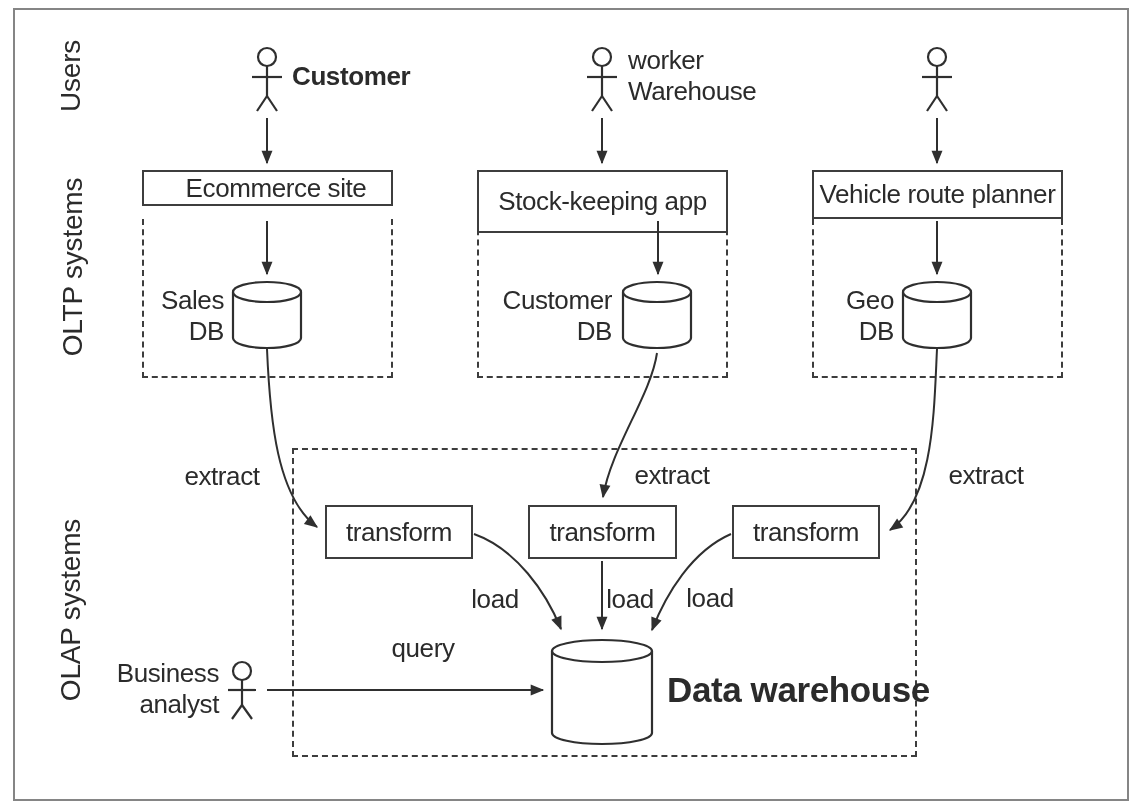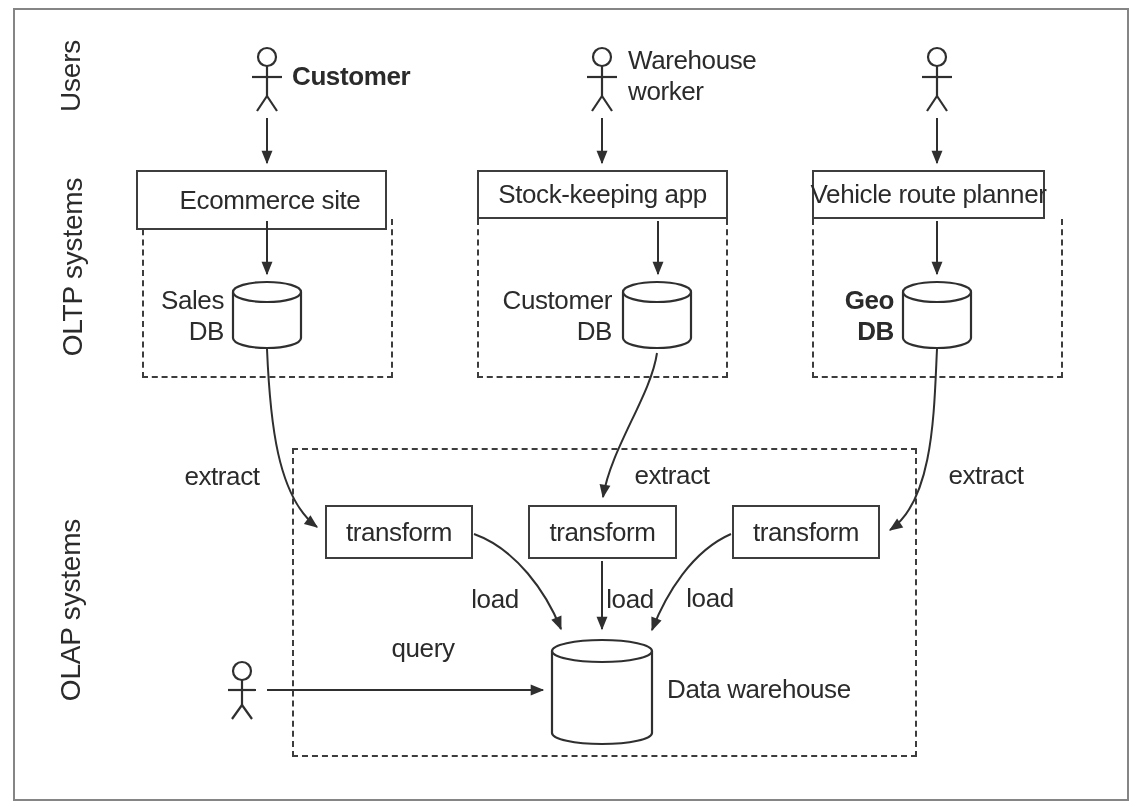--- a/index.html
+++ b/index.html
@@ -23,42 +23,42 @@
   .art{position:absolute;left:0;top:0;pointer-events:none;}
   .lbl{
     position:absolute;font-size:26px;letter-spacing:-0.4px;white-space:nowrap;
     transform:translate(0,-50%);line-height:31px;
   }
   .lbl.center{transform:translate(-50%,-50%);}
   .lbl.right{text-align:right;transform:translate(0,-50%);}
   .lbl.rot{
     transform:translate(-50%,-50%) rotate(-90deg);font-size:28px;letter-spacing:-0.2px;
   }
-  .lbl.big{font-size:26px;}
+  .lbl.big{font-size:35px;font-weight:bold;}
 </style>
 </head>
 <body>
 
 <div class="canvas">
 
   <div class="frame"></div>
 
   <div class="dashed" style="left:142px;top:219px;width:251px;height:159px;"></div>
   <div class="dashed" style="left:477px;top:219px;width:251px;height:159px;"></div>
   <div class="dashed" style="left:812px;top:219px;width:251px;height:159px;"></div>
 
   <div class="dashed full" style="left:292px;top:448px;width:625px;height:309px;"></div>
 
-  <div class="box" style="left:136px;top:170px;width:251px;height:60px;padding-left:17px;">
+  <div class="box" style="left:142px;top:170px;width:251px;height:36px;padding-left:17px;">
     <span>Ecommerce site</span>
   </div>
-  <div class="box" style="left:477px;top:170px;width:251px;height:49px;">
+  <div class="box" style="left:477px;top:170px;width:251px;height:63px;">
     <span>Stock-keeping app</span>
   </div>
-  <div class="box" style="left:812px;top:170px;width:233px;height:49px;">
+  <div class="box" style="left:812px;top:170px;width:251px;height:49px;">
     <span>Vehicle route planner</span>
   </div>
 
   <div class="box" style="left:325px;top:505px;width:148px;height:54px;">
     <span>transform</span>
   </div>
   <div class="box" style="left:528px;top:505px;width:149px;height:54px;">
     <span>transform</span>
   </div>
   <div class="box" style="left:732px;top:505px;width:148px;height:54px;">
@@ -138,33 +138,37 @@
       <line x1="267" y1="690" x2="543" y2="690" marker-end="url(#ah)"></line>
     </g>
   </svg>
 
   <div class="lbl rot" style="left:70px;top:76px;">Users</div>
   <div class="lbl rot" style="left:72px;top:267px;">OLTP systems</div>
   <div class="lbl rot" style="left:70px;top:610px;">OLAP systems</div>
 
   <div class="lbl" style="left:292px;top:76px;font-weight:bold;">Customer</div>
   <div class="lbl" style="left:628px;top:76px;">
+    <div>worker</div>
     <div>Warehouse</div>
-    <div>worker</div>
+  </div>
+  <div class="lbl right" style="right:919px;top:689px;">
+    <div>Business</div>
+    <div>analyst</div>
   </div>
 
   <div class="lbl right" style="right:914px;top:316px;">
     <div>Sales</div>
     <div>DB</div>
   </div>
   <div class="lbl right" style="right:526px;top:316px;">
     <div>Customer</div>
     <div>DB</div>
   </div>
-  <div class="lbl right" style="right:244px;top:316px;font-weight:bold;">
+  <div class="lbl right" style="right:244px;top:316px;">
     <div>Geo</div>
     <div>DB</div>
   </div>
 
   <div class="lbl center" style="left:222px;top:476px;">extract</div>
   <div class="lbl center" style="left:672px;top:475px;">extract</div>
   <div class="lbl center" style="left:986px;top:475px;">extract</div>
   <div class="lbl center" style="left:495px;top:599px;">load</div>
   <div class="lbl center" style="left:630px;top:599px;">load</div>
   <div class="lbl center" style="left:710px;top:598px;">load</div>

